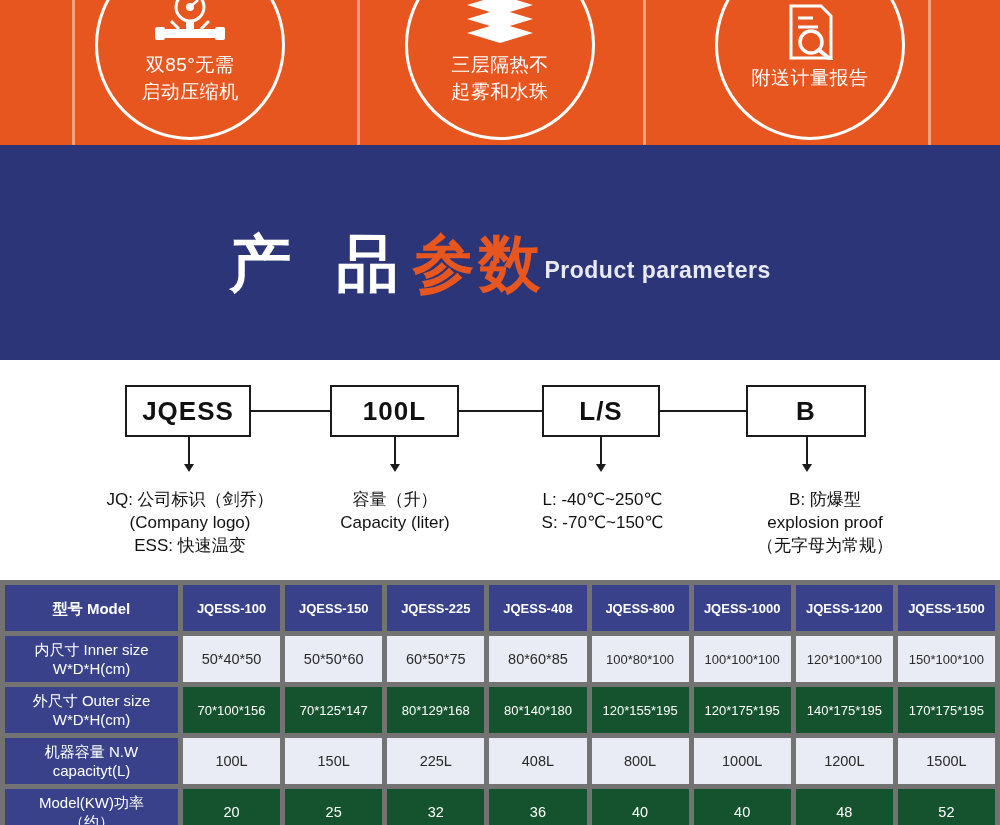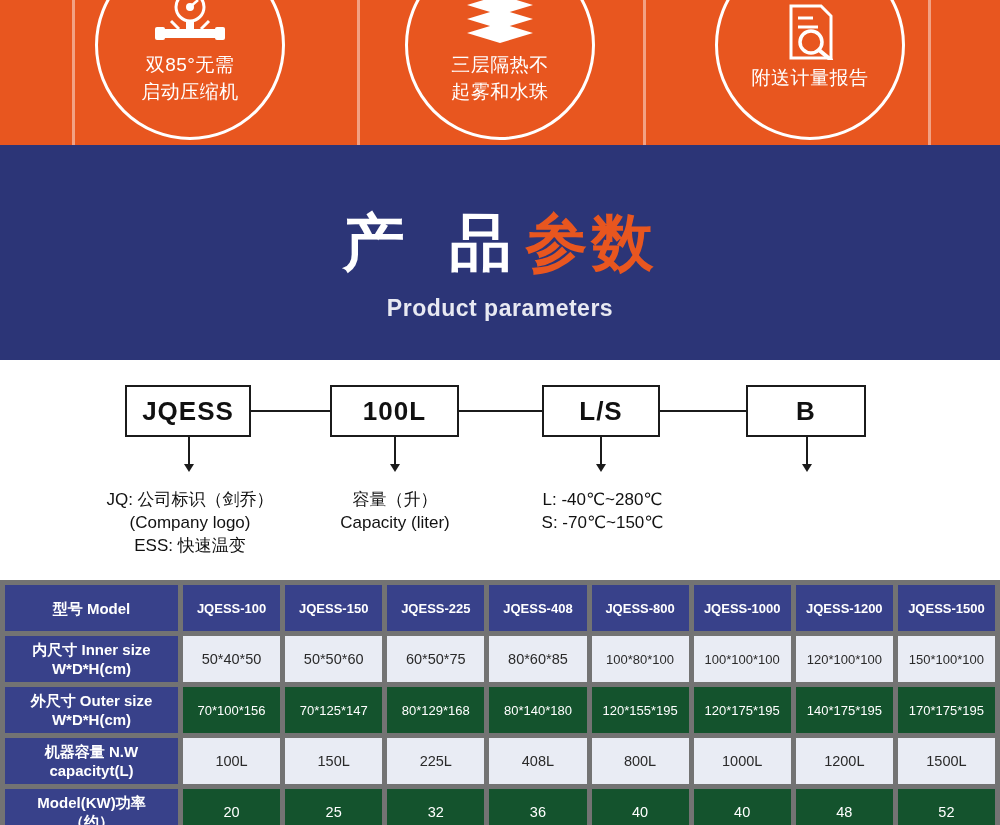--- a/index.html
+++ b/index.html
@@ -50,21 +50,21 @@
     line-height: 27px;
     text-align: center;
     letter-spacing: 0.5px;
   }
 
   
   .title-band {
     width: 1000px; height: 215px;
     background: #2c3577;
     display: flex;
-    flex-direction: column;
+    flex-direction: row;
     align-items: center;
     justify-content: center;
     padding-top: 22px;
   }
   .title-cn {
     font-size: 62px;
     font-weight: bold;
     letter-spacing: 4px;
     line-height: 76px;
     display: flex;
@@ -138,21 +138,21 @@
     text-align: center;
     vertical-align: middle;
     font-size: 14.5px;
     color: #ffffff;
     height: 51px;
     line-height: 19px;
     padding: 2px 1px;
   }
   .spec-table td.head {
     background: #38418a;
-    font-weight: bold;
+    font-weight: normal;
     font-size: 15px;
     width: 178px;
   }
   .spec-table tr.r-blue td { background: #38418a; font-weight: bold; }
   .spec-table tr.r-light td { background: #e9ecf4; color: #2a2a2a; }
   .spec-table tr.r-light td.head { background: #38418a; color: #ffffff; }
   .spec-table tr.r-orange td { background: #14532d; }
   .spec-table tr.r-orange td.head { background: #38418a; }
   .spec-table td.small { font-size: 13px; }
 </style>
@@ -251,22 +251,27 @@
     <div class="legend" style="left:70px; top:128px; width:240px;">
       <div>JQ: 公司标识（剑乔）</div>
       <div>(Company logo)</div>
       <div>ESS: 快速温变</div>
     </div>
     <div class="legend" style="left:290px; top:128px; width:210px;">
       <div>容量（升）</div>
       <div>Capacity (liter)</div>
     </div>
     <div class="legend" style="left:495px; top:128px; width:215px;">
-      <div>L: -40℃~280℃</div>
+      <div>L: -40℃~250℃</div>
       <div>S: -70℃~150℃</div>
+    </div>
+    <div class="legend" style="left:705px; top:128px; width:240px;">
+      <div>B: 防爆型</div>
+      <div>explosion proof</div>
+      <div>（无字母为常规）</div>
     </div>
   </div>
 
   <table class="spec-table">
     <tbody>
       <tr class="r-blue">
         <td class="head">型号 Model</td>
         <td class="small">JQESS-100</td>
         <td class="small">JQESS-150</td>
         <td class="small">JQESS-225</td>

